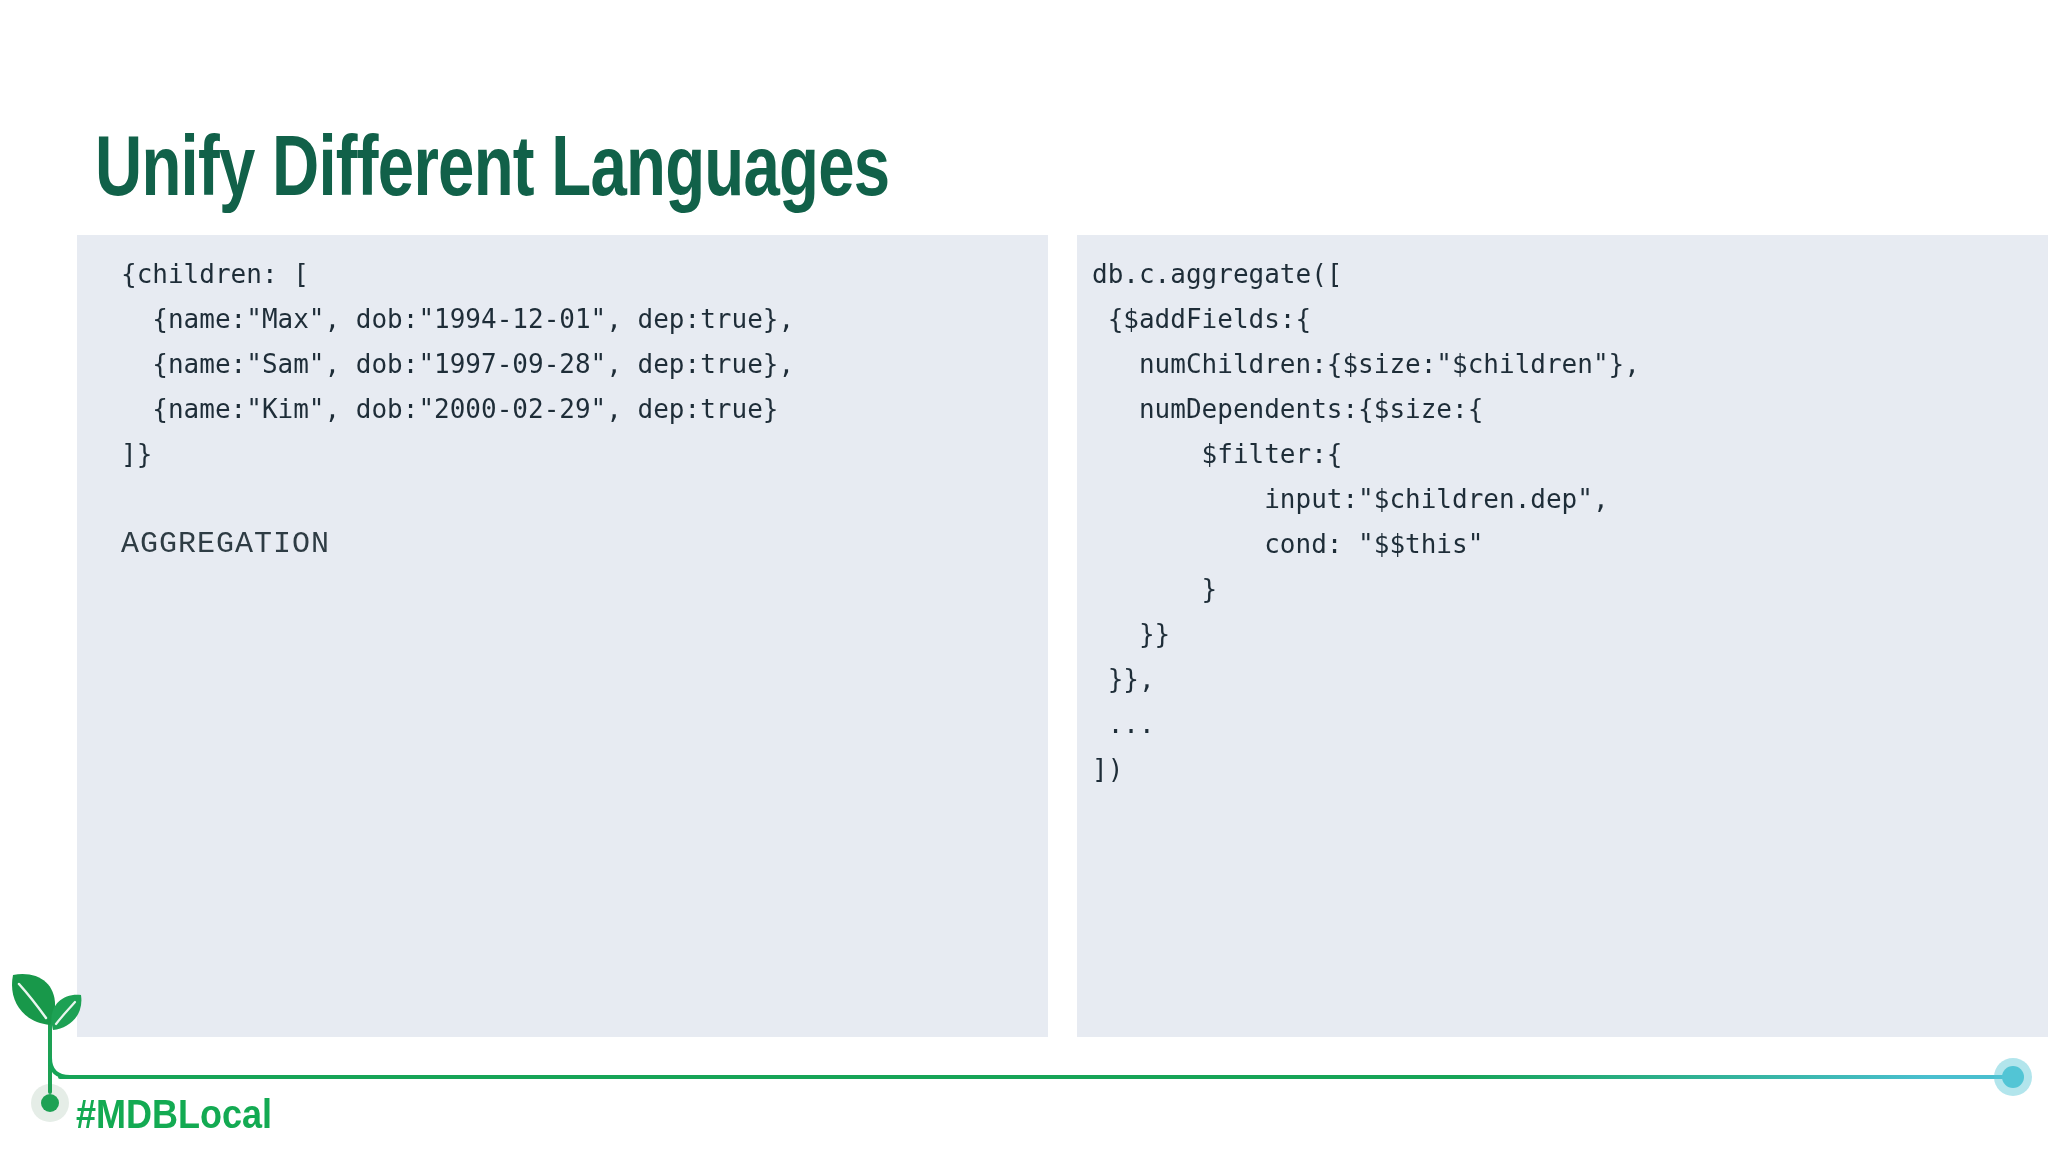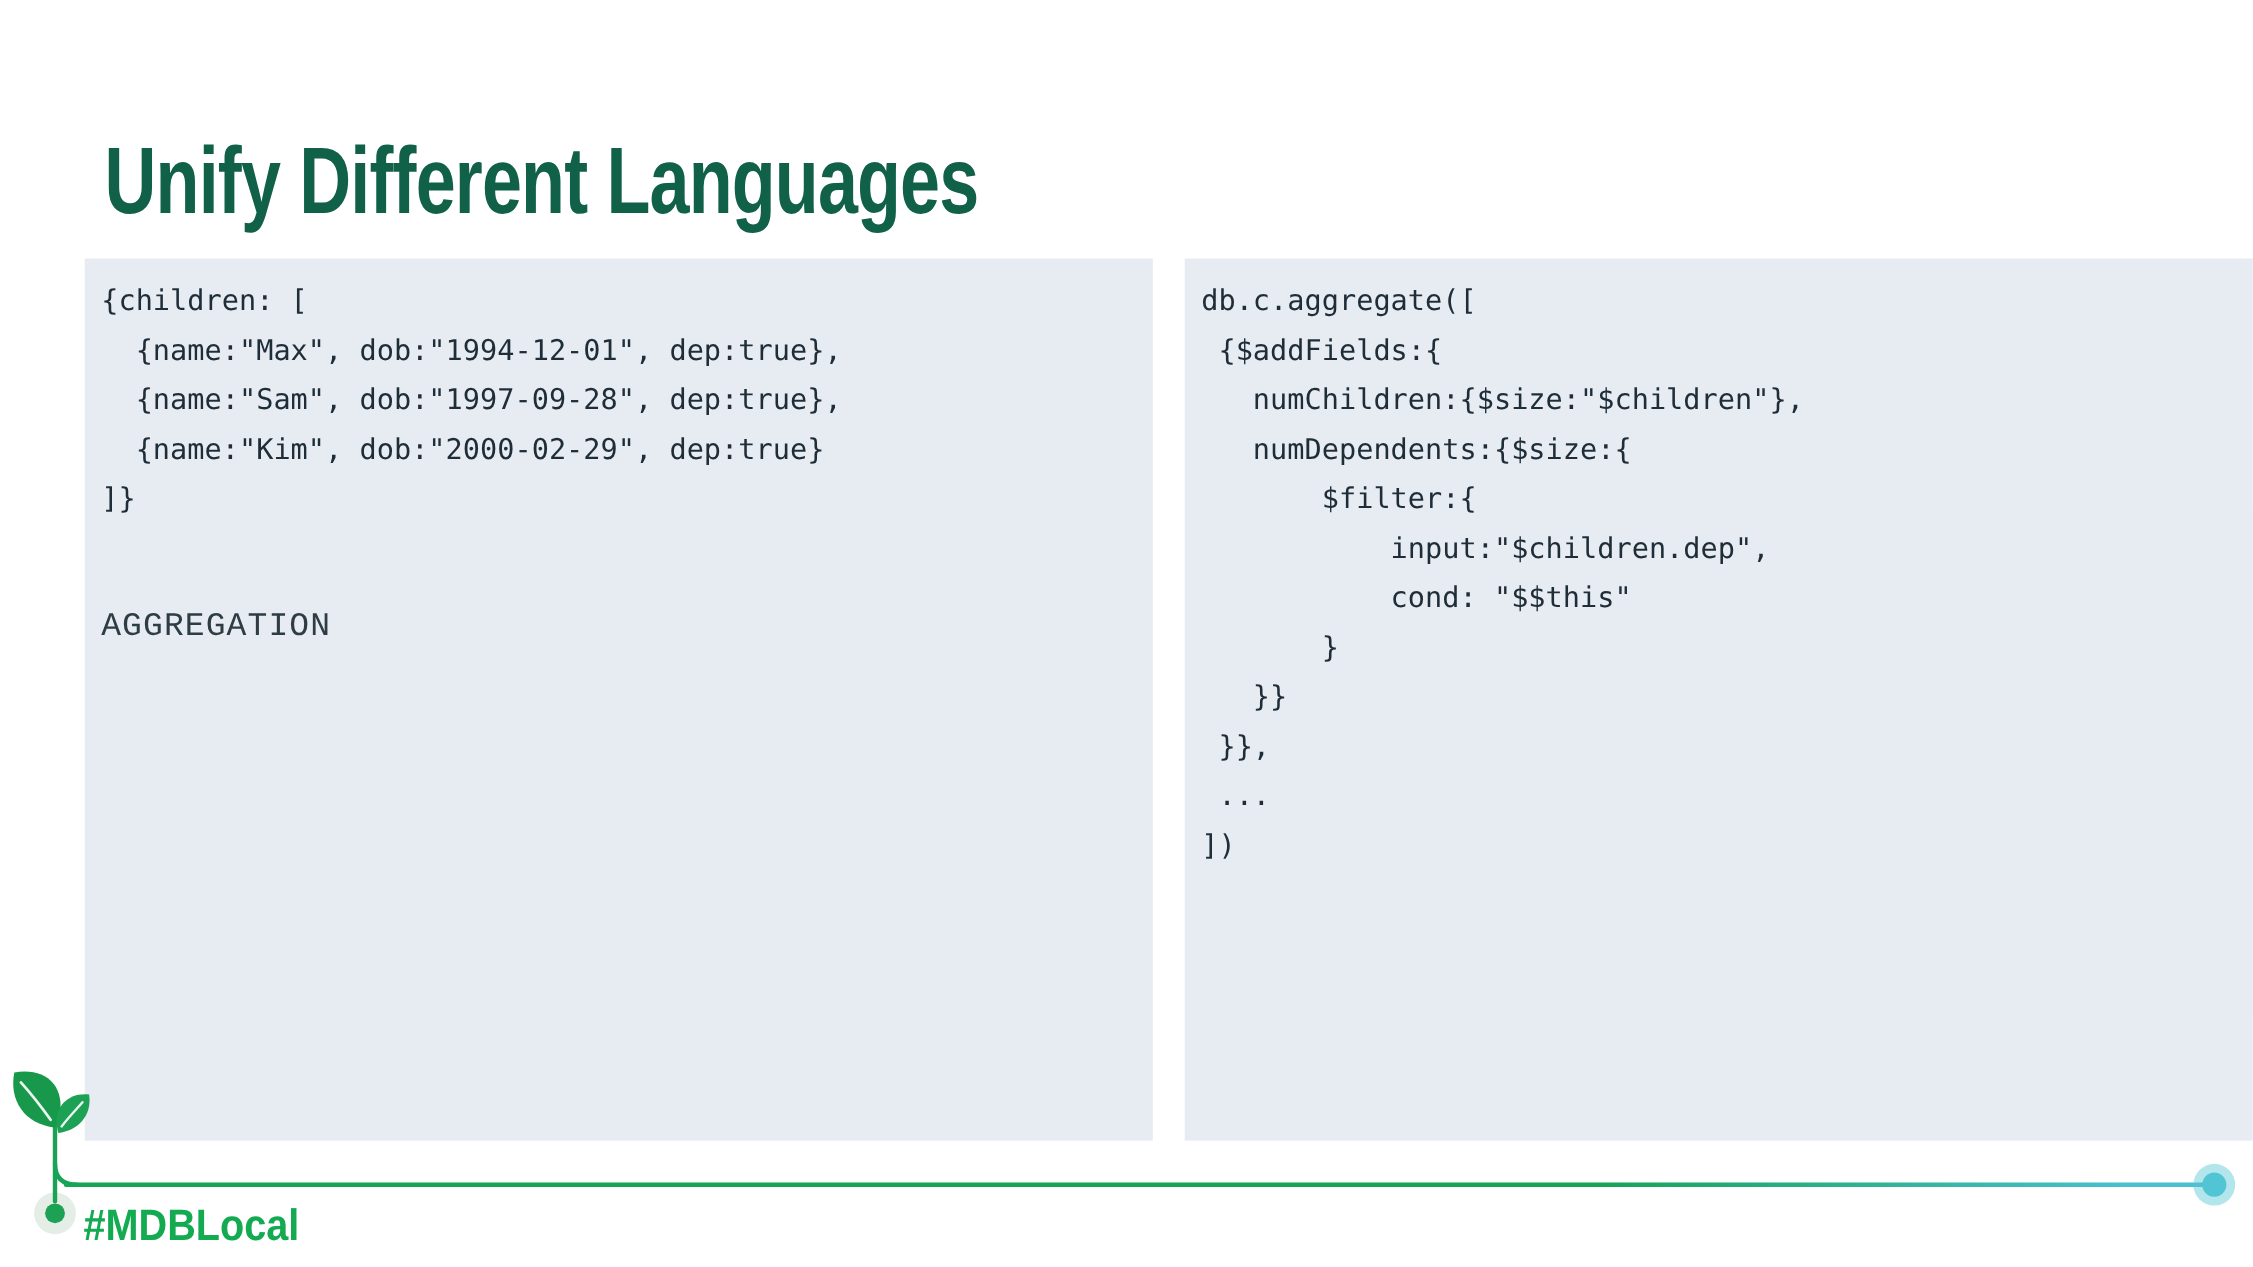--- a/index.html
+++ b/index.html
@@ -12,30 +12,30 @@
     font-family:"Liberation Sans",sans-serif;
     font-weight:bold;font-size:86px;line-height:1;
     color:#116149;letter-spacing:-1px;
     transform:scaleX(0.76);transform-origin:left top;
     white-space:nowrap;
   }
   .code-panel{
     position:absolute;top:235px;height:802px;
     background:#e7ebf2;box-sizing:border-box;
   }
-  .panel-left{left:77px;width:971px;}
+  .panel-left{left:77px;width:971px;padding-left:29px;}
   .panel-right{left:1077px;width:1005px;}
   pre.code{
     margin:0;padding:17px 10px 0 15px;
     font-family:"DejaVu Sans Mono",monospace;
     font-size:26px;line-height:45px;
     color:#1e2d38;white-space:pre;
   }
   .agg-label{
-    margin:71px 0 0 15px;
+    margin:45px 0 0 15px;
     font-family:"Liberation Mono",monospace;
     font-size:30px;line-height:45px;
     color:#2e3c44;letter-spacing:1px;
   }
   .footer-line{
     position:absolute;left:58px;top:1075px;width:1948px;height:4px;
     border-radius:2px;
     background:linear-gradient(90deg,#16a457 0%,#16a457 72%,#49bfcf 96%);
   }
   .endpoint-outer{

